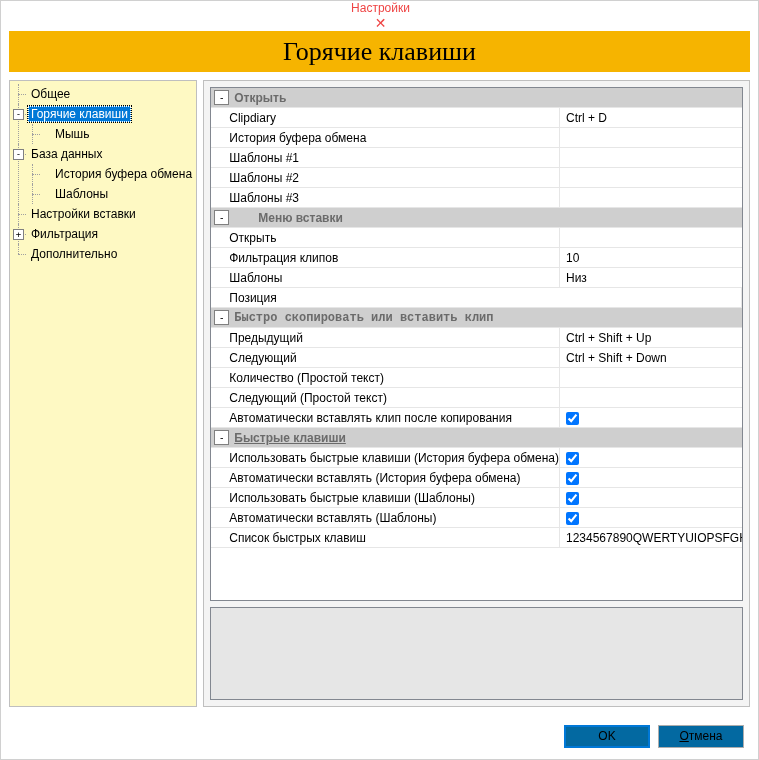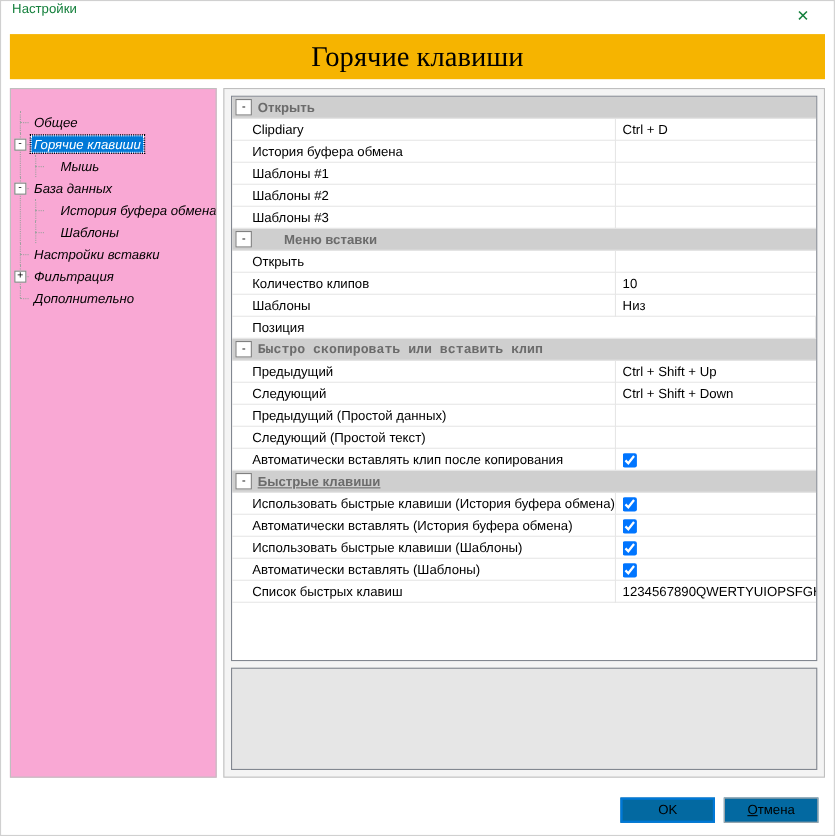--- a/index.html
+++ b/index.html
@@ -1,25 +1,25 @@
 <!DOCTYPE html>
 <html><head>
 <meta charset="utf-8">
 <style>
   * { box-sizing: border-box; font-family: "Segoe UI", Tahoma, sans-serif; font-size: 12px; }
   html, body { margin: 0; padding: 0; background: #fff; }
   .window { width: 759px; height: 760px; border: 1px solid #d0d0d0; display: flex; flex-direction: column; position: relative; }
-  .titlebar { height: 28px; display: flex; padding: 0 8px 0 10px; color: #15803d; font-size: 12px; }
+  .titlebar { height: 28px; display: flex; align-items: center; padding: 0 8px 0 10px; color: #ef4444; font-size: 12px; flex-direction: column; }
   .title-text { flex: 1; }
   .close-btn { width: 40px; height: 26px; display: flex; align-items: center; justify-content: center; cursor: default; }
   .close-x { font-size: 14px; }
   .banner { margin: 2px 8px 2px 8px; height: 41px; background: #f6b400; display: flex; align-items: center; justify-content: center; }
   .banner-title { font-family: "Times New Roman", serif; font-size: 26px; color: #000; }
   .main-area { flex: 1; display: flex; padding: 6px 8px 6px 8px; gap: 6px; min-height: 0; }
-  .tree-panel { width: 208px; border: 1px solid #bfbfbf; background: #f9a8d4; padding: 20px 0 4px 4px; overflow: hidden; font-style: italic; }
+  .tree-panel { width: 208px; border: 1px solid #bfbfbf; background: #fef9c3; padding: 3px 0 4px 4px; overflow: hidden; }
   .tree ul { list-style: none; margin: 0; padding: 0; }
   .tree li { position: relative; padding-left: 14px; }
   .tree li .node { display: flex; align-items: center; height: 20px; white-space: nowrap; }
   .tree li .hit { padding: 0 2px; cursor: default; border: 1px solid transparent; }
   .tree li .hit.selected { background: #0078d7; color: #fff; border: 1px dotted #fff; outline: 1px dotted #000; }
   
   .tree li::before { content: ""; position: absolute; left: 4px; top: 0; bottom: 0; border-left: 1px dotted #a0a0a0; width: 0; }
   .tree > ul > li:last-child::before { bottom: auto; height: 10px; }
   .tree li::after { content: ""; position: absolute; left: 4px; top: 10px; width: 8px; border-top: 1px dotted #a0a0a0; }
   .tree .sub { margin-left: 10px; }
@@ -146,21 +146,21 @@
             </div>
             <div class="grid-row group-row">
               <div class="group-toggle">-</div>
               <div class="col-label" style="padding-left: 2px; margin-left: 24px;">Меню вставки</div>
             </div>
             <div class="grid-row">
               <div class="col-label">Открыть</div>
               <div class="col-value"></div>
             </div>
             <div class="grid-row">
-              <div class="col-label">Количество клипов</div>
+              <div class="col-label">Фильтрация клипов</div>
               <div class="col-value">10</div>
             </div>
             <div class="grid-row">
               <div class="col-label">Шаблоны</div>
               <div class="col-value">Низ</div>
             </div>
             <div class="grid-row">
               <div class="col-label">Позиция</div>
             </div>
             <div class="grid-row group-row">
@@ -169,21 +169,21 @@
             </div>
             <div class="grid-row">
               <div class="col-label">Предыдущий</div>
               <div class="col-value">Ctrl + Shift + Up</div>
             </div>
             <div class="grid-row">
               <div class="col-label">Следующий</div>
               <div class="col-value">Ctrl + Shift + Down</div>
             </div>
             <div class="grid-row">
-              <div class="col-label">Предыдущий (Простой данных)</div>
+              <div class="col-label">Количество (Простой текст)</div>
               <div class="col-value"></div>
             </div>
             <div class="grid-row">
               <div class="col-label">Следующий (Простой текст)</div>
               <div class="col-value"></div>
             </div>
             <div class="grid-row">
               <div class="col-label">Автоматически вставлять клип после копирования</div>
               <div class="col-value"><input type="checkbox" checked="" style=""></div>
             </div>

